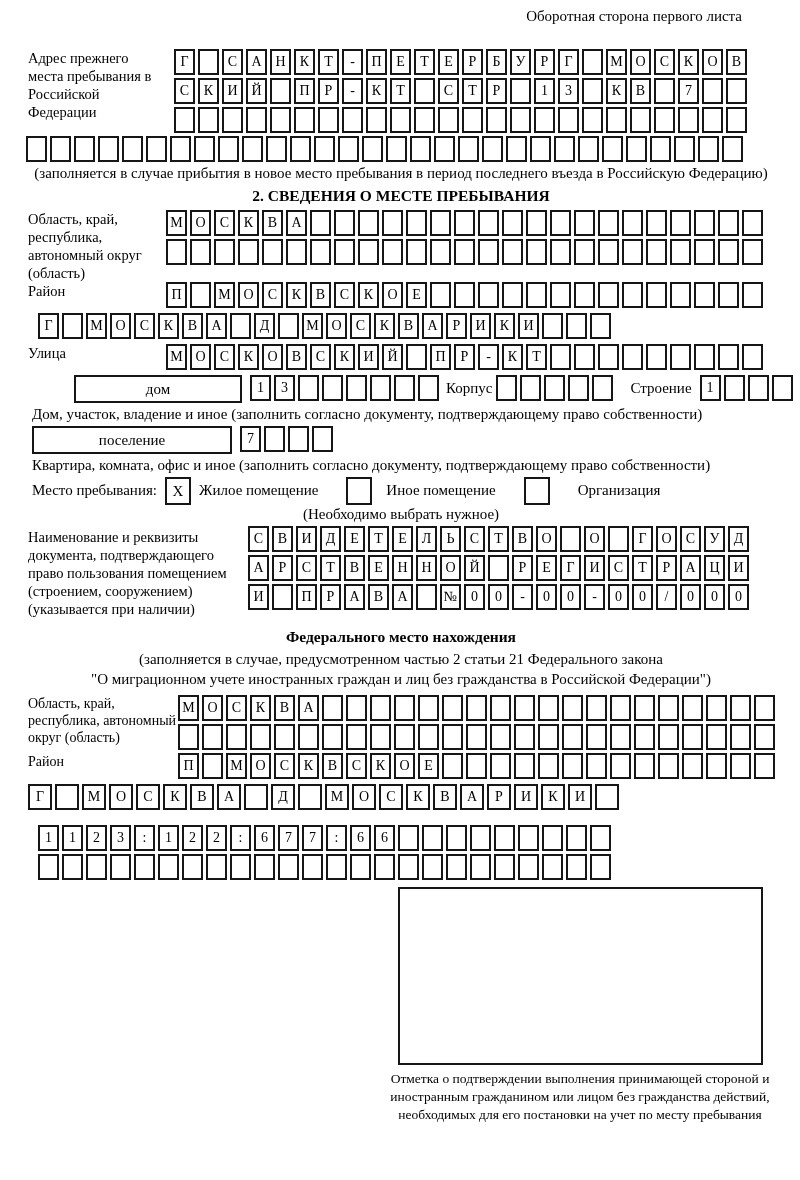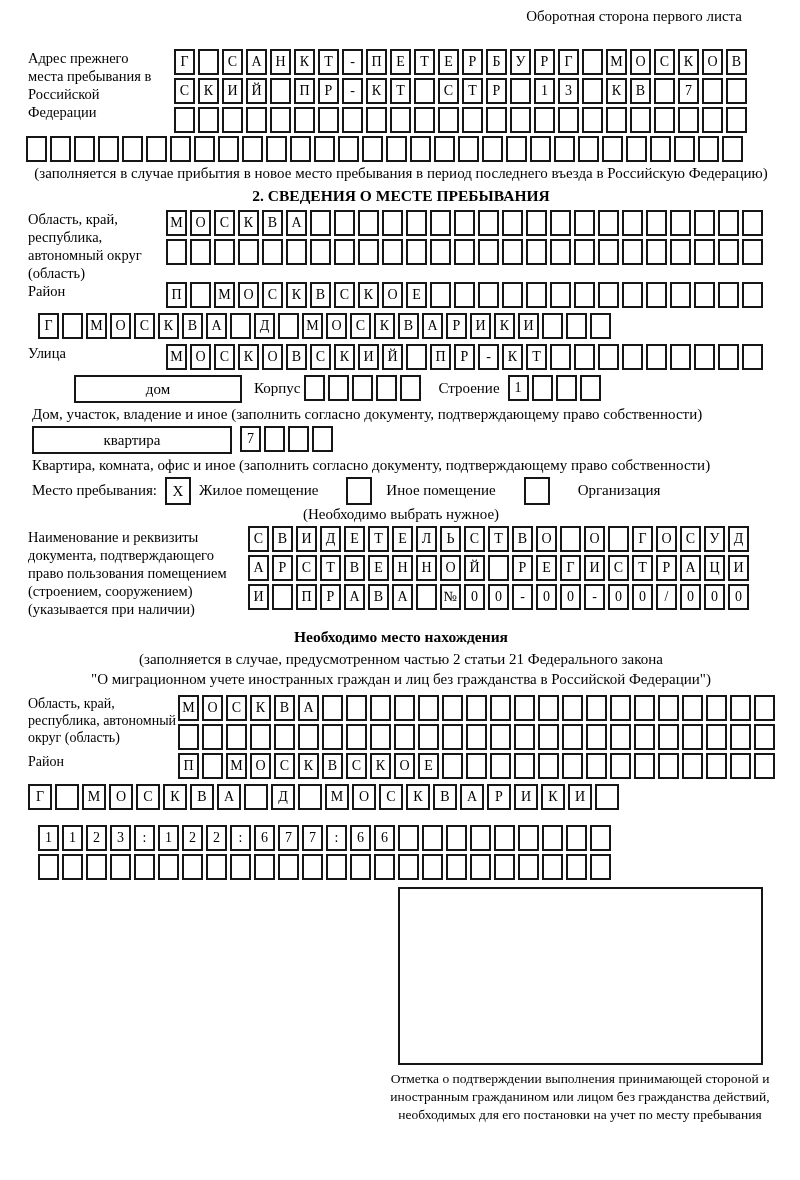--- a/index.html
+++ b/index.html
@@ -85,33 +85,34 @@
 </div>
 
 <div class="row mb2">
   <div class="lbl w138">Улица</div>
   <div class="cells-row"><span class="cell">М</span><span class="cell">О</span><span class="cell">С</span><span class="cell">К</span><span class="cell">О</span><span class="cell">В</span><span class="cell">С</span><span class="cell">К</span><span class="cell">И</span><span class="cell">Й</span><span class="cell"></span><span class="cell">П</span><span class="cell">Р</span><span class="cell">-</span><span class="cell">К</span><span class="cell">Т</span><span class="cell"></span><span class="cell"></span><span class="cell"></span><span class="cell"></span><span class="cell"></span><span class="cell"></span><span class="cell"></span><span class="cell"></span><span class="cell"></span></div>
 </div>
 
 <div class="row mb2" style="margin-left:4px;padding-left:42px;">
   <div class="fieldbox" style="width:168px;">дом</div>
   <div class="gap8"></div>
+  <div class="cells-row"><span class="cell">1</span><span class="cell">3</span><span class="cell"></span><span class="cell"></span><span class="cell"></span><span class="cell"></span><span class="cell"></span><span class="cell"></span></div>
   <div class="gap4"></div>
   <span class="inline-lbl">Корпус</span>
   <div class="gap4"></div>
   <div class="cells-row"><span class="cell"></span><span class="cell"></span><span class="cell"></span><span class="cell"></span><span class="cell"></span></div>
   <div class="gap14"></div>
   <span class="inline-lbl">Строение</span>
   <div class="gap8"></div>
   <div class="cells-row"><span class="cell">1</span><span class="cell"></span><span class="cell"></span><span class="cell"></span></div>
 </div>
 <div class="caption" style="margin-left:4px;">Дом, участок, владение и иное (заполнить согласно документу, подтверждающему право собственности)</div>
 
 <div class="row mb2" style="margin-left:4px;">
-  <div class="fieldbox" style="width:200px;">квартира</div>
+  <div class="fieldbox" style="width:200px;">поселение</div>
   <div class="gap8"></div>
   <div class="cells-row"><span class="cell">7</span><span class="cell"></span><span class="cell"></span><span class="cell"></span></div>
 </div>
 <div class="caption" style="margin-left:4px;">Квартира, комната, офис и иное (заполнить согласно документу, подтверждающему право собственности)</div>
 
 <div class="row" style="margin-left:4px;">
   <span class="inline-lbl">Место пребывания:</span>
   <div class="gap8"></div>
   <span class="checkbox">X</span>
   <div class="gap8"></div>
@@ -132,21 +133,21 @@
 
 <div class="row mt4">
   <div class="lbl w212">Наименование и реквизиты документа, подтверждающего право пользования помещением (строением, сооружением) (указывается при наличии)</div>
   <div style="margin-left:8px;">
     <div class="cells-row"><span class="cell">С</span><span class="cell">В</span><span class="cell">И</span><span class="cell">Д</span><span class="cell">Е</span><span class="cell">Т</span><span class="cell">Е</span><span class="cell">Л</span><span class="cell">Ь</span><span class="cell">С</span><span class="cell">Т</span><span class="cell">В</span><span class="cell">О</span><span class="cell"></span><span class="cell">О</span><span class="cell"></span><span class="cell">Г</span><span class="cell">О</span><span class="cell">С</span><span class="cell">У</span><span class="cell">Д</span></div>
     <div class="cells-row"><span class="cell">А</span><span class="cell">Р</span><span class="cell">С</span><span class="cell">Т</span><span class="cell">В</span><span class="cell">Е</span><span class="cell">Н</span><span class="cell">Н</span><span class="cell">О</span><span class="cell">Й</span><span class="cell"></span><span class="cell">Р</span><span class="cell">Е</span><span class="cell">Г</span><span class="cell">И</span><span class="cell">С</span><span class="cell">Т</span><span class="cell">Р</span><span class="cell">А</span><span class="cell">Ц</span><span class="cell">И</span></div>
     <div class="cells-row"><span class="cell">И</span><span class="cell"></span><span class="cell">П</span><span class="cell">Р</span><span class="cell">А</span><span class="cell">В</span><span class="cell">А</span><span class="cell"></span><span class="cell">№</span><span class="cell">0</span><span class="cell">0</span><span class="cell">-</span><span class="cell">0</span><span class="cell">0</span><span class="cell">-</span><span class="cell">0</span><span class="cell">0</span><span class="cell">/</span><span class="cell">0</span><span class="cell">0</span><span class="cell">0</span></div>
   </div>
 </div>
 
-<div class="sec-title" style="margin-top:10px;">Необходимо место нахождения</div>
+<div class="sec-title" style="margin-top:10px;">Федерального место нахождения</div>
 <div class="caption center">(заполняется в случае, предусмотренном частью 2 статьи 21 Федерального закона</div>
 <div class="caption center" style="margin-bottom:8px;">"О миграционном учете иностранных граждан и лиц без гражданства в Российской Федерации")</div>
 
 <div class="row">
   <div class="lbl w150">Область, край, республика, автономный округ (область)</div>
   <div>
     <div class="cells-row"><span class="cell">М</span><span class="cell">О</span><span class="cell">С</span><span class="cell">К</span><span class="cell">В</span><span class="cell">А</span><span class="cell"></span><span class="cell"></span><span class="cell"></span><span class="cell"></span><span class="cell"></span><span class="cell"></span><span class="cell"></span><span class="cell"></span><span class="cell"></span><span class="cell"></span><span class="cell"></span><span class="cell"></span><span class="cell"></span><span class="cell"></span><span class="cell"></span><span class="cell"></span><span class="cell"></span><span class="cell"></span><span class="cell"></span></div>
     <div class="cells-row"><span class="cell"></span><span class="cell"></span><span class="cell"></span><span class="cell"></span><span class="cell"></span><span class="cell"></span><span class="cell"></span><span class="cell"></span><span class="cell"></span><span class="cell"></span><span class="cell"></span><span class="cell"></span><span class="cell"></span><span class="cell"></span><span class="cell"></span><span class="cell"></span><span class="cell"></span><span class="cell"></span><span class="cell"></span><span class="cell"></span><span class="cell"></span><span class="cell"></span><span class="cell"></span><span class="cell"></span><span class="cell"></span></div>
   </div>
 </div>

